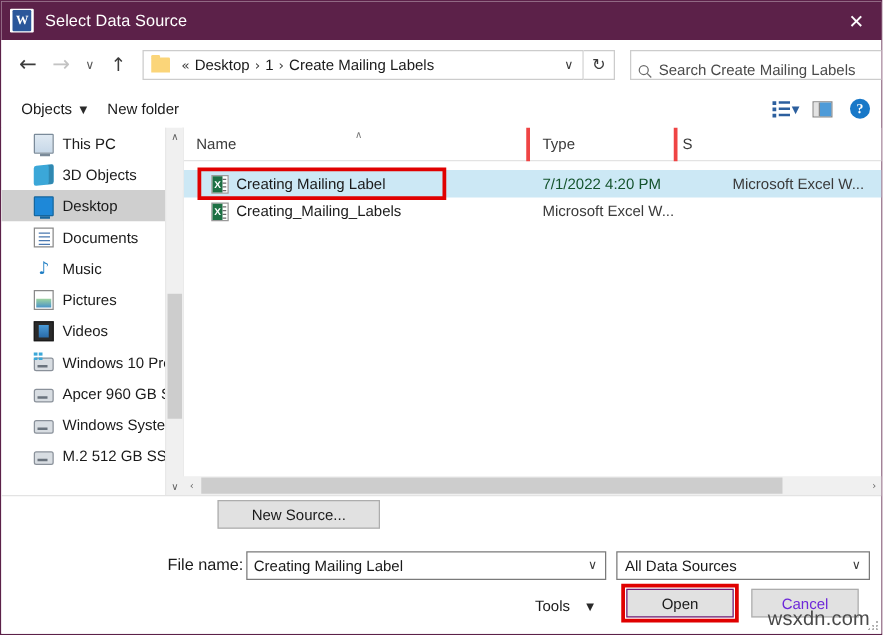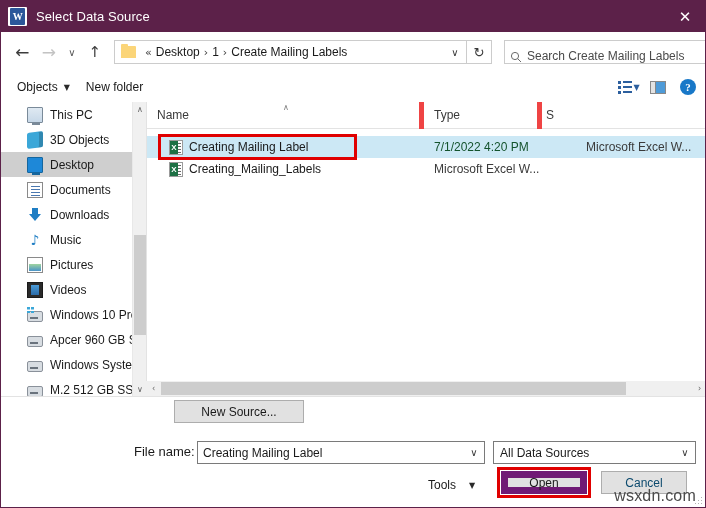--- a/index.html
+++ b/index.html
@@ -288,21 +288,21 @@
     width: 561px; height: 27px;
     display: flex; align-items: center;
     border-bottom: 1px solid #e3e3e3;
     background: #ffffff;
   }
   .col {
     height: 27px;
     display: flex; align-items: center;
     font-size: 12px; color: #3a3a3a;
     padding-left: 10px;
-    border-right: 5px solid #ef4444;
+    border-right: 3px solid #ef4444;
     position: relative;
     white-space: nowrap;
     overflow: hidden;
   }
   .col-name { width: 277px; }
   .col-date { width: 152px; }
   .col-type { width: 118px; }
   .col-size { width: 14px; padding-left: 4px; border-right: none; }
   .sortcaret {
     position: absolute; left: 50%; top: 1px;
@@ -423,36 +423,36 @@
     font-size: 12px; color: #1a1a1a;
   }
   .tools-caret {
     font-size: 8px; margin-left: 13px; color: #2a2a2a;
     font-family: "DejaVu Sans", sans-serif;
   }
   .open-btn {
     position: absolute; left: 500px; top: 470px;
     width: 86px; height: 23px;
     background: #e1e1e1;
-    border: 7px solid #701a75;
+    border: 1px solid #701a75;
     font-size: 12px; color: #1a1a1a;
     display: flex; align-items: center; justify-content: center;
   }
   .open-redbox {
     position: absolute; left: 496px; top: 466px;
     width: 94px; height: 31px;
     border: 3px solid #e00000;
     pointer-events: none;
   }
   .cancel-btn {
     position: absolute; left: 600px; top: 470px;
     width: 86px; height: 23px;
     background: #e1e1e1;
     border: 1px solid #adadad;
-    font-size: 12px; color: #0c4a6e;
+    font-size: 12px; color: #6d28d9;
     display: flex; align-items: center; justify-content: center;
   }
   .watermark {
     position: absolute; right: 9px; bottom: 2px;
     font-size: 16px; color: #4a4a4a;
     letter-spacing: 0.2px;
   }
   .grip {
     position: absolute; right: 2px; bottom: 2px;
     width: 9px; height: 9px;
@@ -557,24 +557,20 @@
       </div>
       <div class="side-item selected">
         <span class="side-ico ico-desktop"></span>
         <span>Desktop</span>
       </div>
       <div class="side-item">
         <span class="side-ico ico-doc"></span>
         <span>Documents</span>
       </div>
       <div class="side-item">
-        <span class="side-ico ico-dl"></span>
-        <span>Downloads</span>
-      </div>
-      <div class="side-item">
         <span class="side-ico ico-music">♪</span>
         <span>Music</span>
       </div>
       <div class="side-item">
         <span class="side-ico ico-pic"></span>
         <span>Pictures</span>
       </div>
       <div class="side-item">
         <span class="side-ico ico-vid"></span>
         <span>Videos</span>

